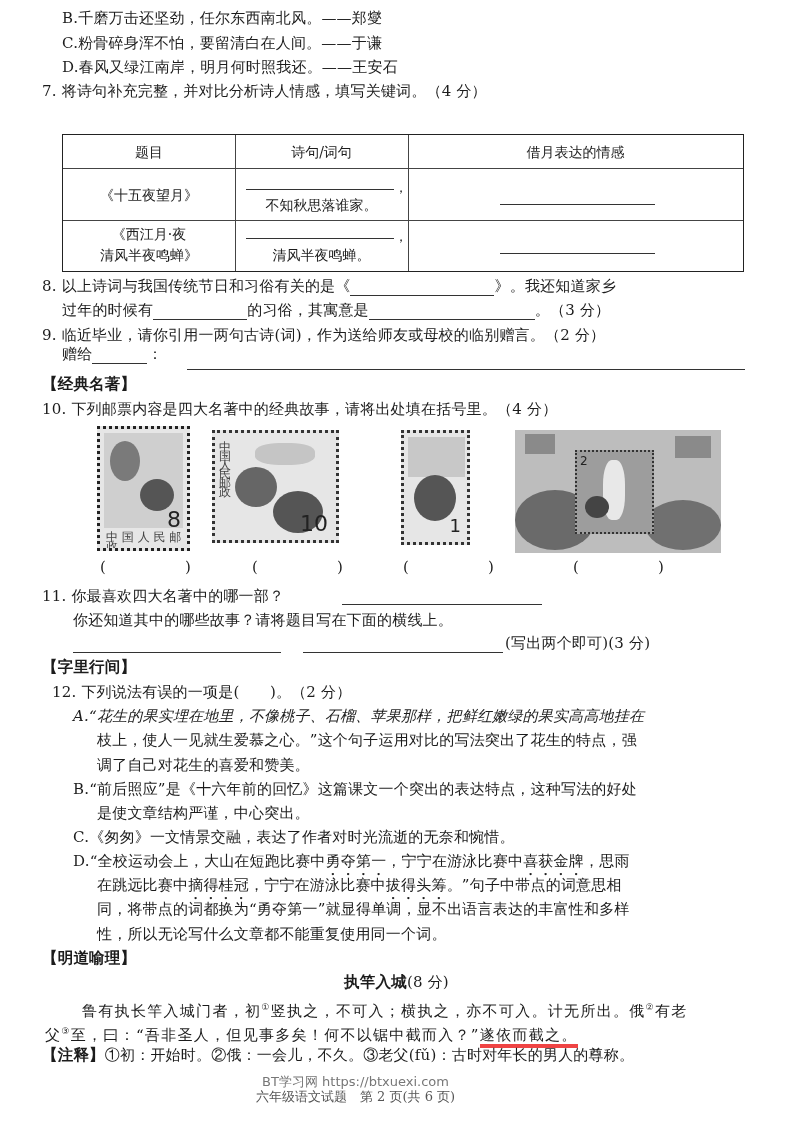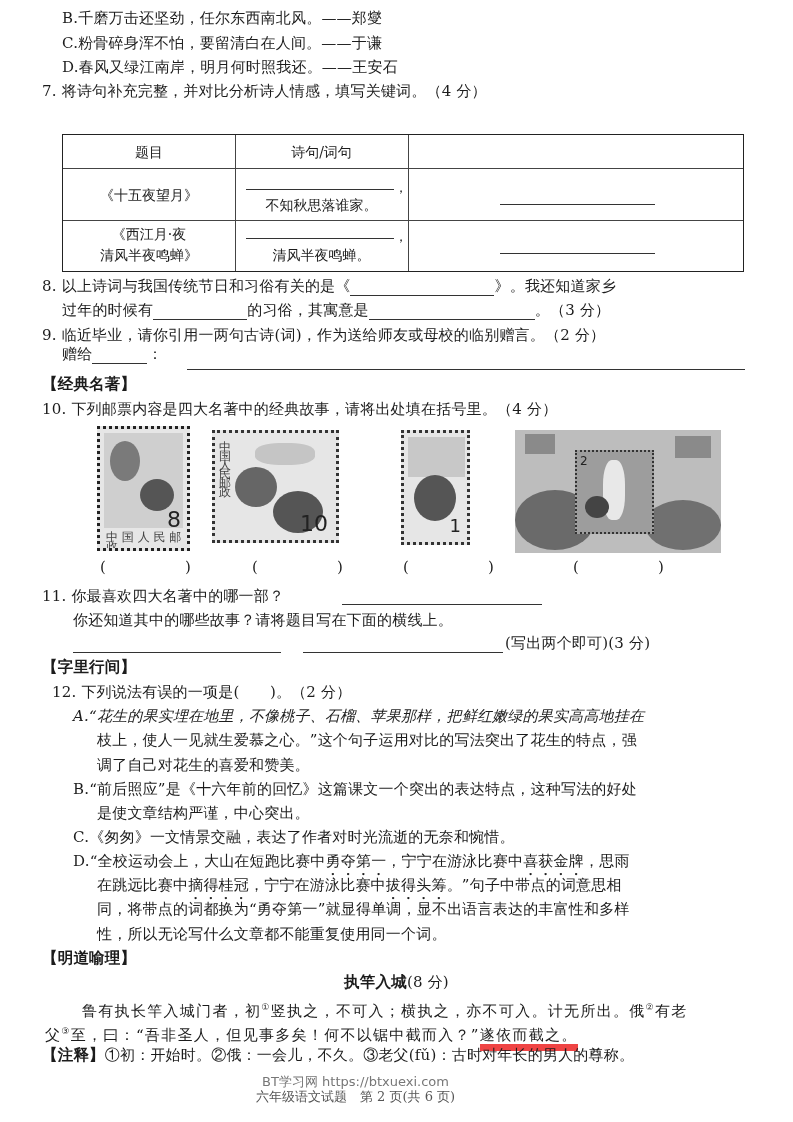--- a/index.html
+++ b/index.html
@@ -20,21 +20,21 @@
     .tbl .cell { position: absolute; text-align: center; font-size: 14px; line-height: 20px; }
     .tbl .cell-line { position: absolute; border-bottom: 1px solid #333; }
     
     .stamp { position: absolute; box-sizing: border-box; border: 3px dotted #333; background: #e6e6e6; overflow: hidden; }
     .stamp .art1 { position: absolute; border-radius: 50%; background: #7a7a7a; }
     .stamp .art2 { position: absolute; background: #b8b8b8; }
     .stamp .denom { position: absolute; font-family: "DejaVu Sans", sans-serif; color: #222; font-weight: normal; }
     .stamp .txt { position: absolute; font-size: 12px; color: #444; line-height: 9px; }
     .paren { position: absolute; font-size: 15px; }
     .dotted { text-emphasis: dot; text-emphasis-position: under; -webkit-text-emphasis: dot; -webkit-text-emphasis-position: under; }
-    .uline { border-bottom: 7px solid #ef4444; }
+    .uline { border-bottom: 4px solid #ef4444; }
     sup { font-size: 9px; vertical-align: 6px; }
     .footer { position: absolute; left: 0; width: 711px; text-align: center; font-size: 13px; color: #555; line-height: 15px; }
     .footer.web { font-family: "DejaVu Sans", sans-serif; color: #777; font-size: 13px; }
   </style>
 </head>
 <body>
 
 <div class="ln" style="left:62px; top:8px;">
   <span>B.</span><span>千磨万击还坚劲，任尔东西南北风。——郑燮</span>
 </div>
@@ -48,20 +48,21 @@
 <div class="ln" style="left:42px; top:81px;">7. 将诗句补充完整，并对比分析诗人情感，填写关键词。（4 分）</div>
 
 <div class="tbl">
   <div class="vline" style="left:172px;"></div>
   <div class="vline" style="left:345px;"></div>
   <div class="hline" style="top:33px;"></div>
   <div class="hline" style="top:85px;"></div>
 
   <div class="cell" style="left:0; width:172px; top:7px;">题目</div>
   <div class="cell" style="left:172px; width:173px; top:7px;">诗句/词句</div>
+  <div class="cell" style="left:345px; width:335px; top:7px;">借月表达的情感</div>
 
   <div class="cell" style="left:0; width:172px; top:50px;">《十五夜望月》</div>
   <div class="cell-line" style="left:183px; width:148px; top:54px;"></div>
   <div class="cell" style="left:331px; width:10px; top:42px; text-align:left;">，</div>
   <div class="cell" style="left:172px; width:173px; top:60px;">不知秋思落谁家。</div>
   <div class="cell-line" style="left:437px; width:155px; top:69px;"></div>
 
   <div class="cell" style="left:0; width:172px; top:89px;">《西江月·夜</div>
   <div class="cell" style="left:0; width:172px; top:110px;">清风半夜鸣蝉》</div>
   <div class="cell-line" style="left:183px; width:148px; top:103px;"></div>

